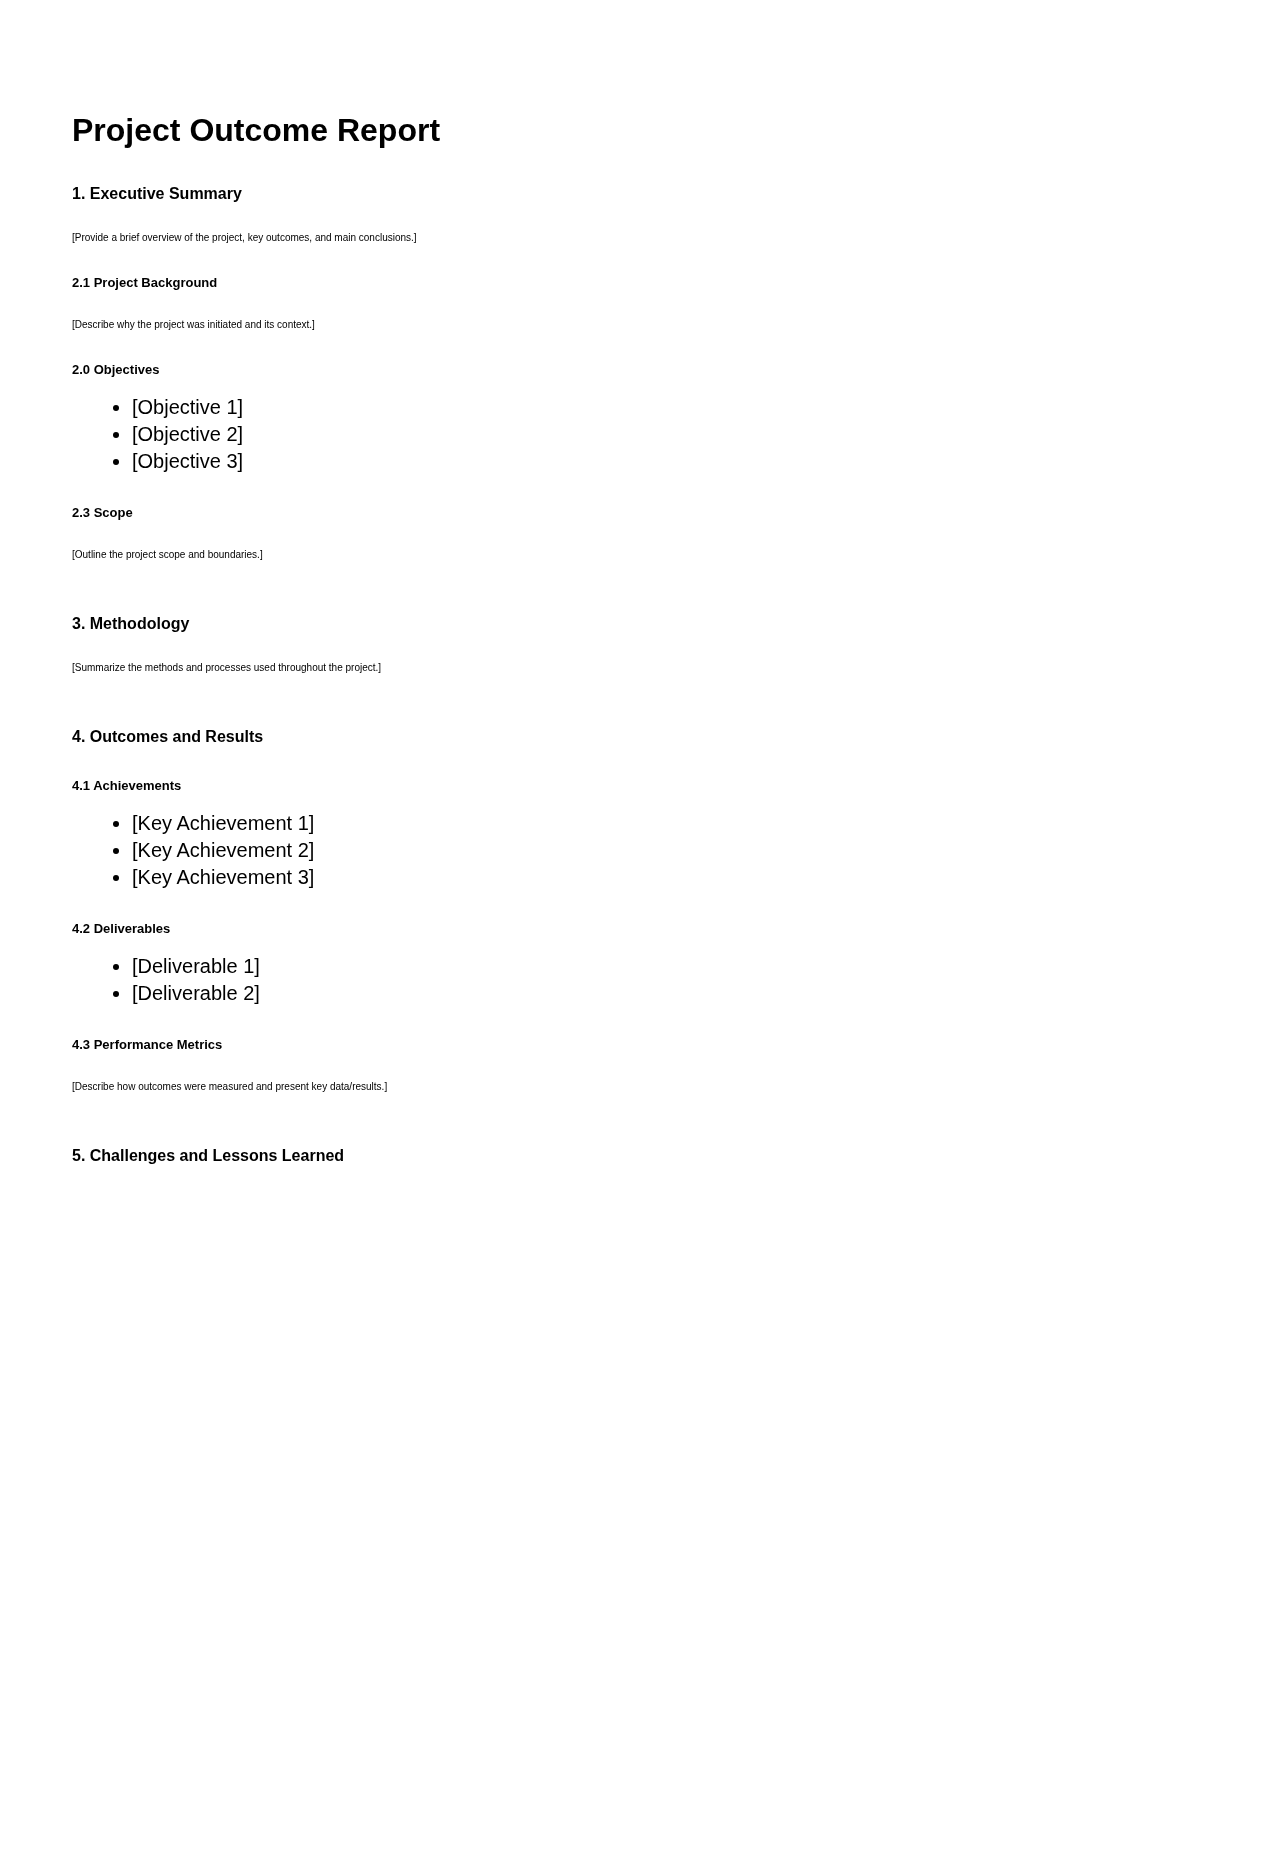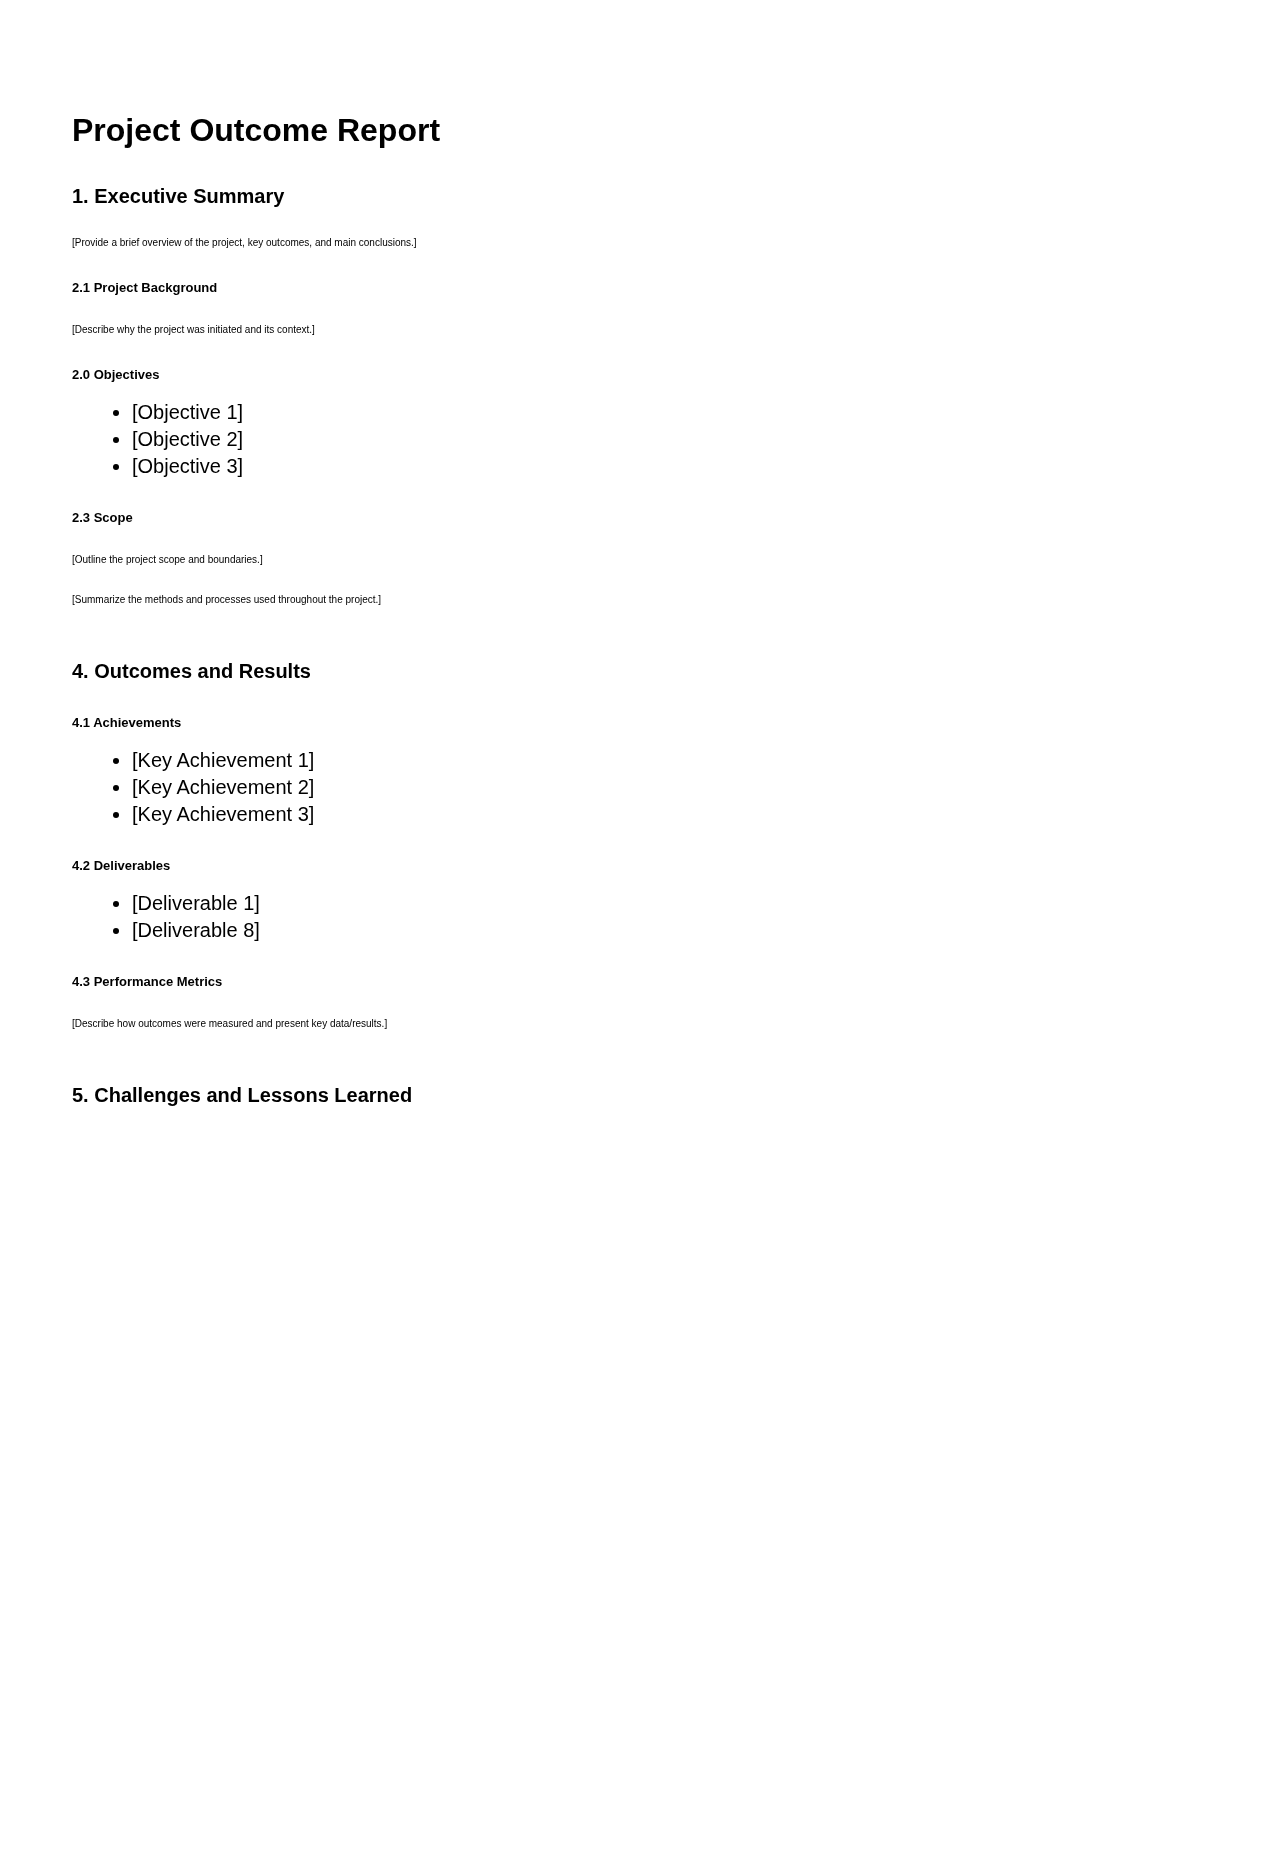--- a/index.html
+++ b/index.html
@@ -13,21 +13,21 @@
     min-height: 1867px;
     background: #ffffff;
     padding: 91px 31px 80px 72px;
   }
   h1 {
     font-size: 32px;
     font-weight: bold;
     margin: 21px 0 21px 0;
   }
   h2 {
-    font-size: 20px;
+    font-size: 16px;
     font-weight: bold;
     margin: 55px 0 17px 0;
   }
   h2.first-h2 { margin-top: 36px; }
   h3 {
     font-size: 13px;
     font-weight: bold;
     margin: 32px 0 19px 0;
   }
   p {
@@ -61,35 +61,36 @@
   <h3>2.0 Objectives</h3>
   <ul>
     <li>[Objective 1]</li>
     <li>[Objective 2]</li>
     <li>[Objective 3]</li>
   </ul>
 
   <h3>2.3 Scope</h3>
   <p>[Outline the project scope and boundaries.]</p>
 
+  <h2>3. Methodology</h2>
   <p>[Summarize the methods and processes used throughout the project.]</p>
 
   <h2>4. Outcomes and Results</h2>
 
   <h3>4.1 Achievements</h3>
   <ul>
     <li>[Key Achievement 1]</li>
     <li>[Key Achievement 2]</li>
     <li>[Key Achievement 3]</li>
   </ul>
 
   <h3>4.2 Deliverables</h3>
   <ul>
     <li>[Deliverable 1]</li>
-    <li>[Deliverable 8]</li>
+    <li>[Deliverable 2]</li>
   </ul>
 
   <h3>4.3 Performance Metrics</h3>
   <p>[Describe how outcomes were measured and present key data/results.]</p>
 
   <h2>5. Challenges and Lessons Learned</h2>
 
 </div>
 
 </body></html>

